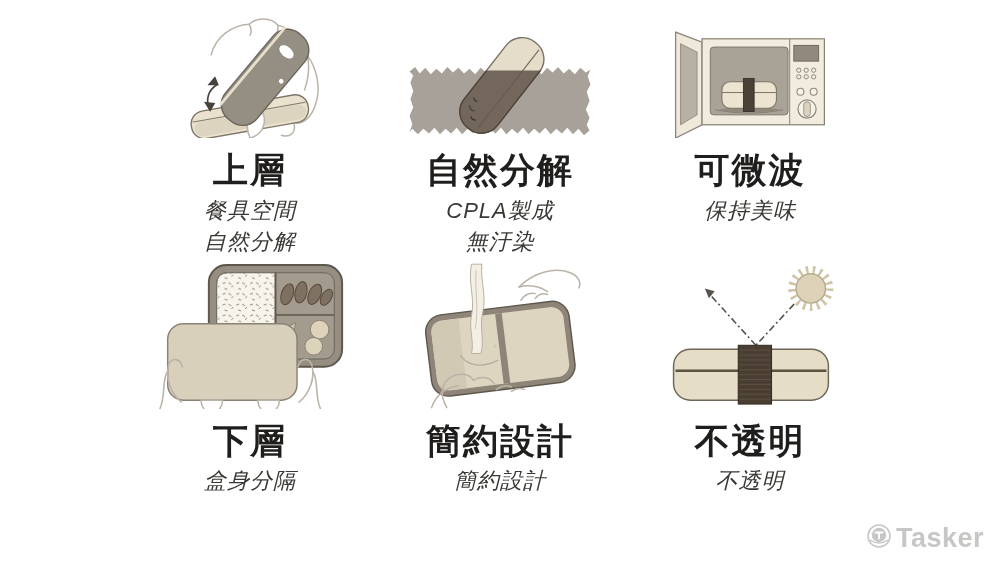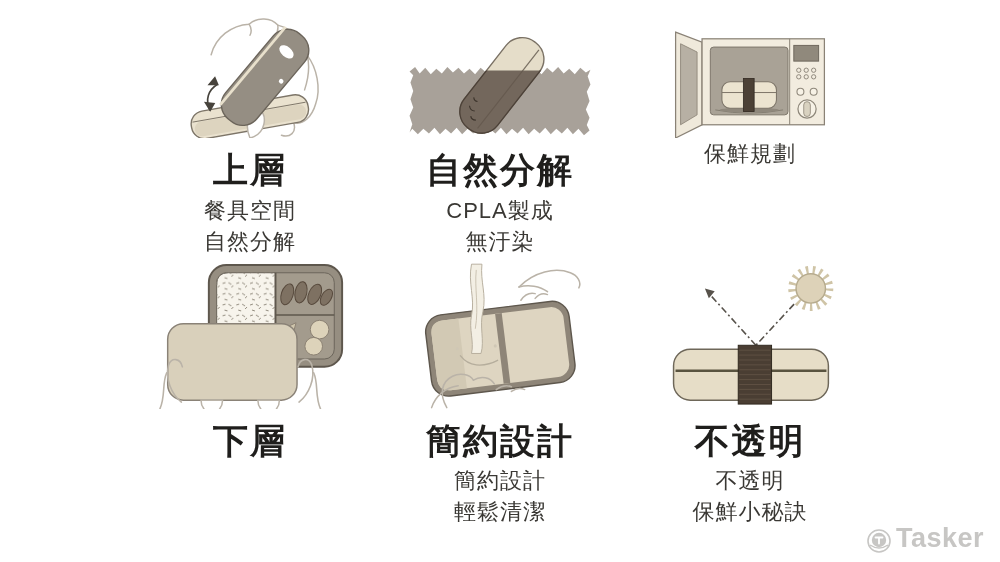--- a/index.html
+++ b/index.html
@@ -12,24 +12,24 @@
     padding-top:14px;
   }
   .cell{display:flex;flex-direction:column;align-items:center;text-align:center;}
   .illu{display:flex;align-items:flex-end;justify-content:center;}
   .illu.r1{height:124px;}
   .illu.r2{height:152px;}
   .title{
     font-size:35px;font-weight:700;color:#1f1e1c;
     margin:13px 0 5px;line-height:1.1;letter-spacing:2px;
   }
-  .desc{font-size:22px;line-height:31px;color:#3a3834;letter-spacing:1px;}
+  .desc{font-size:22px;line-height:31px;color:#3a3834;letter-spacing:1px;font-style:italic;}
   .watermark{
     position:absolute;right:16px;bottom:8px;
-    display:flex;align-items:flex-end;gap:4px;
+    display:flex;align-items:flex-start;gap:4px;
     color:#c7c6c4;font-size:27px;font-weight:700;letter-spacing:.5px;
   }
   svg{display:block;}
 </style>
 </head>
 <body>
 
 <div class="canvas">
   <div class="grid">
 
@@ -135,21 +135,22 @@
                 <circle cx="168" cy="76" r="2.6"></circle>
                 <circle cx="177" cy="76" r="2.6"></circle>
             </g>
             <circle cx="161" cy="94" r="4.2" fill="#f7f2e6" stroke="#8f887b" stroke-width="1.3"></circle>
             <circle cx="177" cy="94" r="4.2" fill="#f7f2e6" stroke="#8f887b" stroke-width="1.3"></circle>
             <circle cx="169" cy="115" r="11" fill="#f7f2e6" stroke="#8f887b" stroke-width="1.5"></circle>
             <rect x="165" y="106" width="8" height="18" rx="4" fill="#d9d2c0" stroke="#8f887b" stroke-width="1"></rect>
           </g>
         </svg>
       </div>
-      <div class="desc">保鮮規劃</div>
+      <div class="title">可微波</div>
+      <div class="desc">保持美味</div>
     </div>
 
     <div class="cell">
       <div class="illu r2">
         <svg width="196" height="150" viewBox="0 0 200 153">
           <defs>
             <pattern id="rice" width="14" height="11" patternUnits="userSpaceOnUse">
               <path d="M2,3 l3,-1 M8,2 l3,2 M4,8 l3,1 M11,7 l2,-2" stroke="#8f887b" stroke-width="1" fill="none"></path>
             </pattern>
           </defs>
@@ -180,20 +181,21 @@
           <path d="M108,144 a11,13 0 0 0 22,0 Z" fill="#ffffff" stroke="#bab3a8" stroke-width="1.5"></path>
           <g fill="none" stroke="#bab3a8" stroke-width="1.6" stroke-linecap="round">
             <path d="M30,146 C20,138 13,122 17,108 C20,100 29,101 31,110"></path>
             <path d="M8,153 C14,140 10,127 15,116"></path>
             <path d="M150,146 C160,138 167,122 163,108 C160,100 151,101 149,110"></path>
             <path d="M172,153 C166,140 170,127 165,116"></path>
           </g>
         </svg>
       </div>
       <div class="title">下層</div>
+      <div class="desc">盒身分隔</div>
     </div>
 
     <div class="cell">
       <div class="illu r2">
         <svg width="190" height="150" viewBox="0 0 200 155">
 
           <g fill="none" stroke="#bab3a8" stroke-width="1.6" stroke-linecap="round">
             <path d="M120,28 C136,12 158,7 174,13 C182,16 186,23 183,29"></path>
             <path d="M120,28 C130,25 142,27 150,33"></path>
             <path d="M122,42 q6,-9 15,-7 M137,40 q6,-7 13,-4"></path>
@@ -217,21 +219,20 @@
           <g fill="none" stroke="#bab3a8" stroke-width="1.6" stroke-linecap="round">
             <path d="M44,155 C36,141 38,128 50,122 C58,118 68,120 72,126"></path>
             <path d="M72,126 C80,121 90,123 94,130"></path>
             <path d="M28,155 C32,143 42,134 56,132"></path>
             <path d="M96,136 q8,-6 16,-3 M112,138 q7,-5 14,-2"></path>
           </g>
         </svg>
       </div>
       <div class="title">簡約設計</div>
       <div class="desc">簡約設計</div>
-      <div class="desc">輕鬆清潔</div>
     </div>
 
     <div class="cell">
       <div class="illu r2">
         <svg width="196" height="150" viewBox="0 0 200 153">
 
           <g>
             <circle cx="162" cy="30" r="19" fill="none" stroke="#cfc4a6" stroke-width="8" stroke-dasharray="2.5 4.5"></circle>
             <circle cx="162" cy="30" r="15" fill="#ddd2b8" stroke="#b6ab8e" stroke-width="1.5"></circle>
           </g>
@@ -244,21 +245,20 @@
           <g>
             <rect x="22" y="92" width="158" height="52" rx="17" fill="#e6ddc7" stroke="#6e6759" stroke-width="1.5"></rect>
             <path d="M24,114 L178,114" stroke="#59533f" stroke-width="2.5"></path>
             <rect x="88" y="88" width="34" height="60" fill="#4a3e33" stroke="#30281f" stroke-width="1"></rect>
             <path d="M89,93 h32 M89,98 h32 M89,103 h32 M89,108 h32 M89,113 h32 M89,118 h32 M89,123 h32 M89,128 h32 M89,133 h32 M89,138 h32 M89,143 h32" stroke="#5f5144" stroke-width="1" fill="none"></path>
           </g>
         </svg>
       </div>
       <div class="title">不透明</div>
       <div class="desc">不透明</div>
-      <div class="desc">保鮮小秘訣</div>
     </div>
 
   </div>
 
   <div class="watermark">
     <span>
       <svg width="26" height="26" viewBox="0 0 26 26">
         <circle cx="13" cy="13" r="11" fill="none" stroke="#c7c6c4" stroke-width="1.6"></circle>
         <circle cx="13" cy="12" r="7.2" fill="#c7c6c4"></circle>
         <path d="M9.5,9.5 h7 M13,9.5 v6" stroke="#ffffff" stroke-width="1.8" stroke-linecap="round" fill="none"></path>

